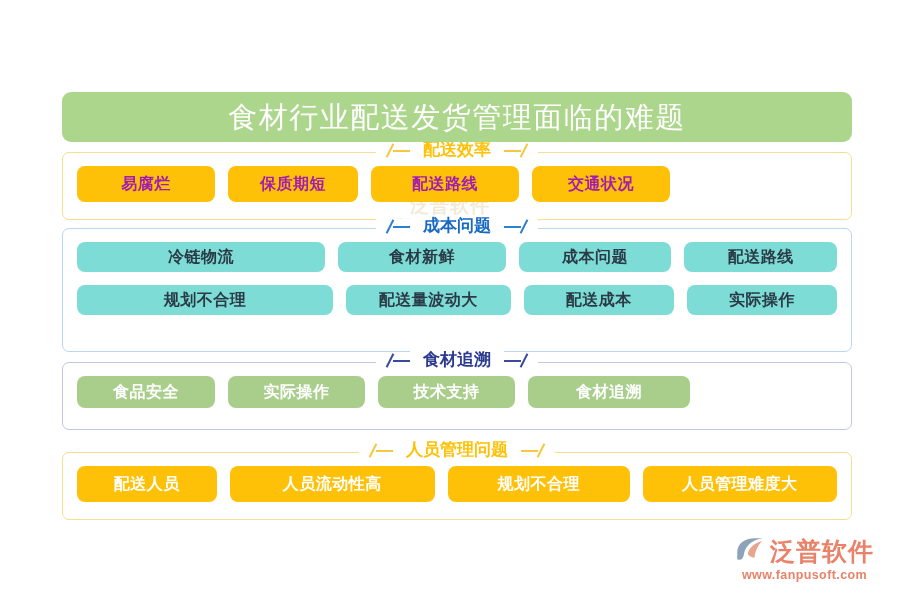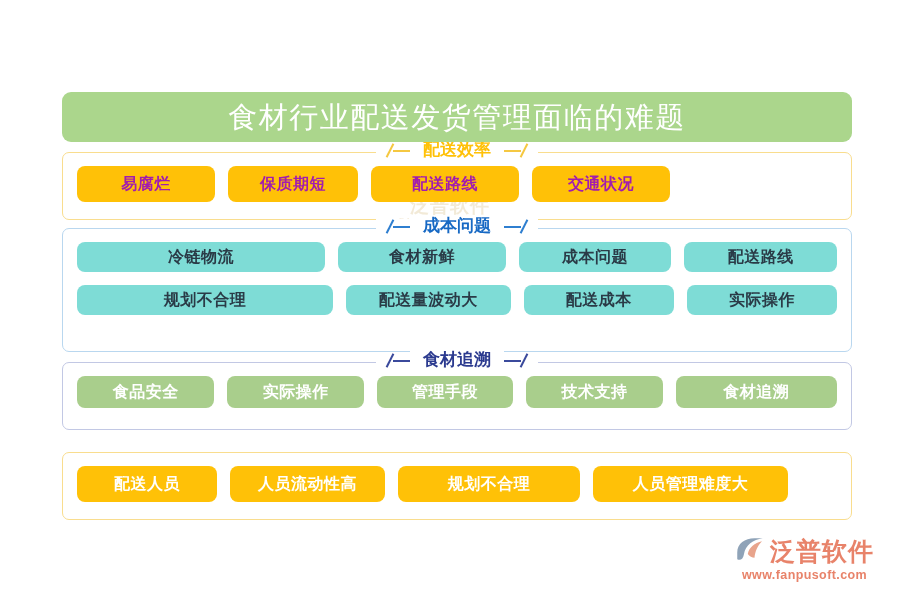--- a/index.html
+++ b/index.html
@@ -298,32 +298,36 @@
   <div class="section" id="sec-trace">
     <div class="section-head">
       <span class="slash left"></span>
       <span class="head-label">食材追溯</span>
       <span class="slash right"></span>
     </div>
     <div class="rows">
       <div class="pill-row">
         <div class="pill" style="width:138px">食品安全</div>
         <div class="pill" style="width:137px">实际操作</div>
-        <div class="pill" style="width:137px">管理手段</div>
         <div class="pill" style="width:137px">技术支持</div>
         <div class="pill" style="width:162px">食材追溯</div>
       </div>
     </div>
   </div>
 
   <div class="section" id="sec-people">
+    <div class="section-head">
+      <span class="slash left"></span>
+      <span class="head-label">人员管理问题</span>
+      <span class="slash right"></span>
+    </div>
     <div class="rows">
       <div class="pill-row">
         <div class="pill" style="width:140px">配送人员</div>
-        <div class="pill" style="width:155px">人员流动性高</div>
+        <div class="pill" style="width:206px">人员流动性高</div>
         <div class="pill" style="width:182px">规划不合理</div>
         <div class="pill" style="width:195px">人员管理难度大</div>
       </div>
     </div>
   </div>
 
   <div class="brand">
     <div class="brand-top">
       <svg class="brand-mark" viewBox="0 0 40 40">
         <path d="M3 22 C3 10, 13 3, 26 3 L37 3 C24 5, 14 12, 12 24 C11 31, 7 33, 3 31 Z" fill="#8fa3b8"></path>

